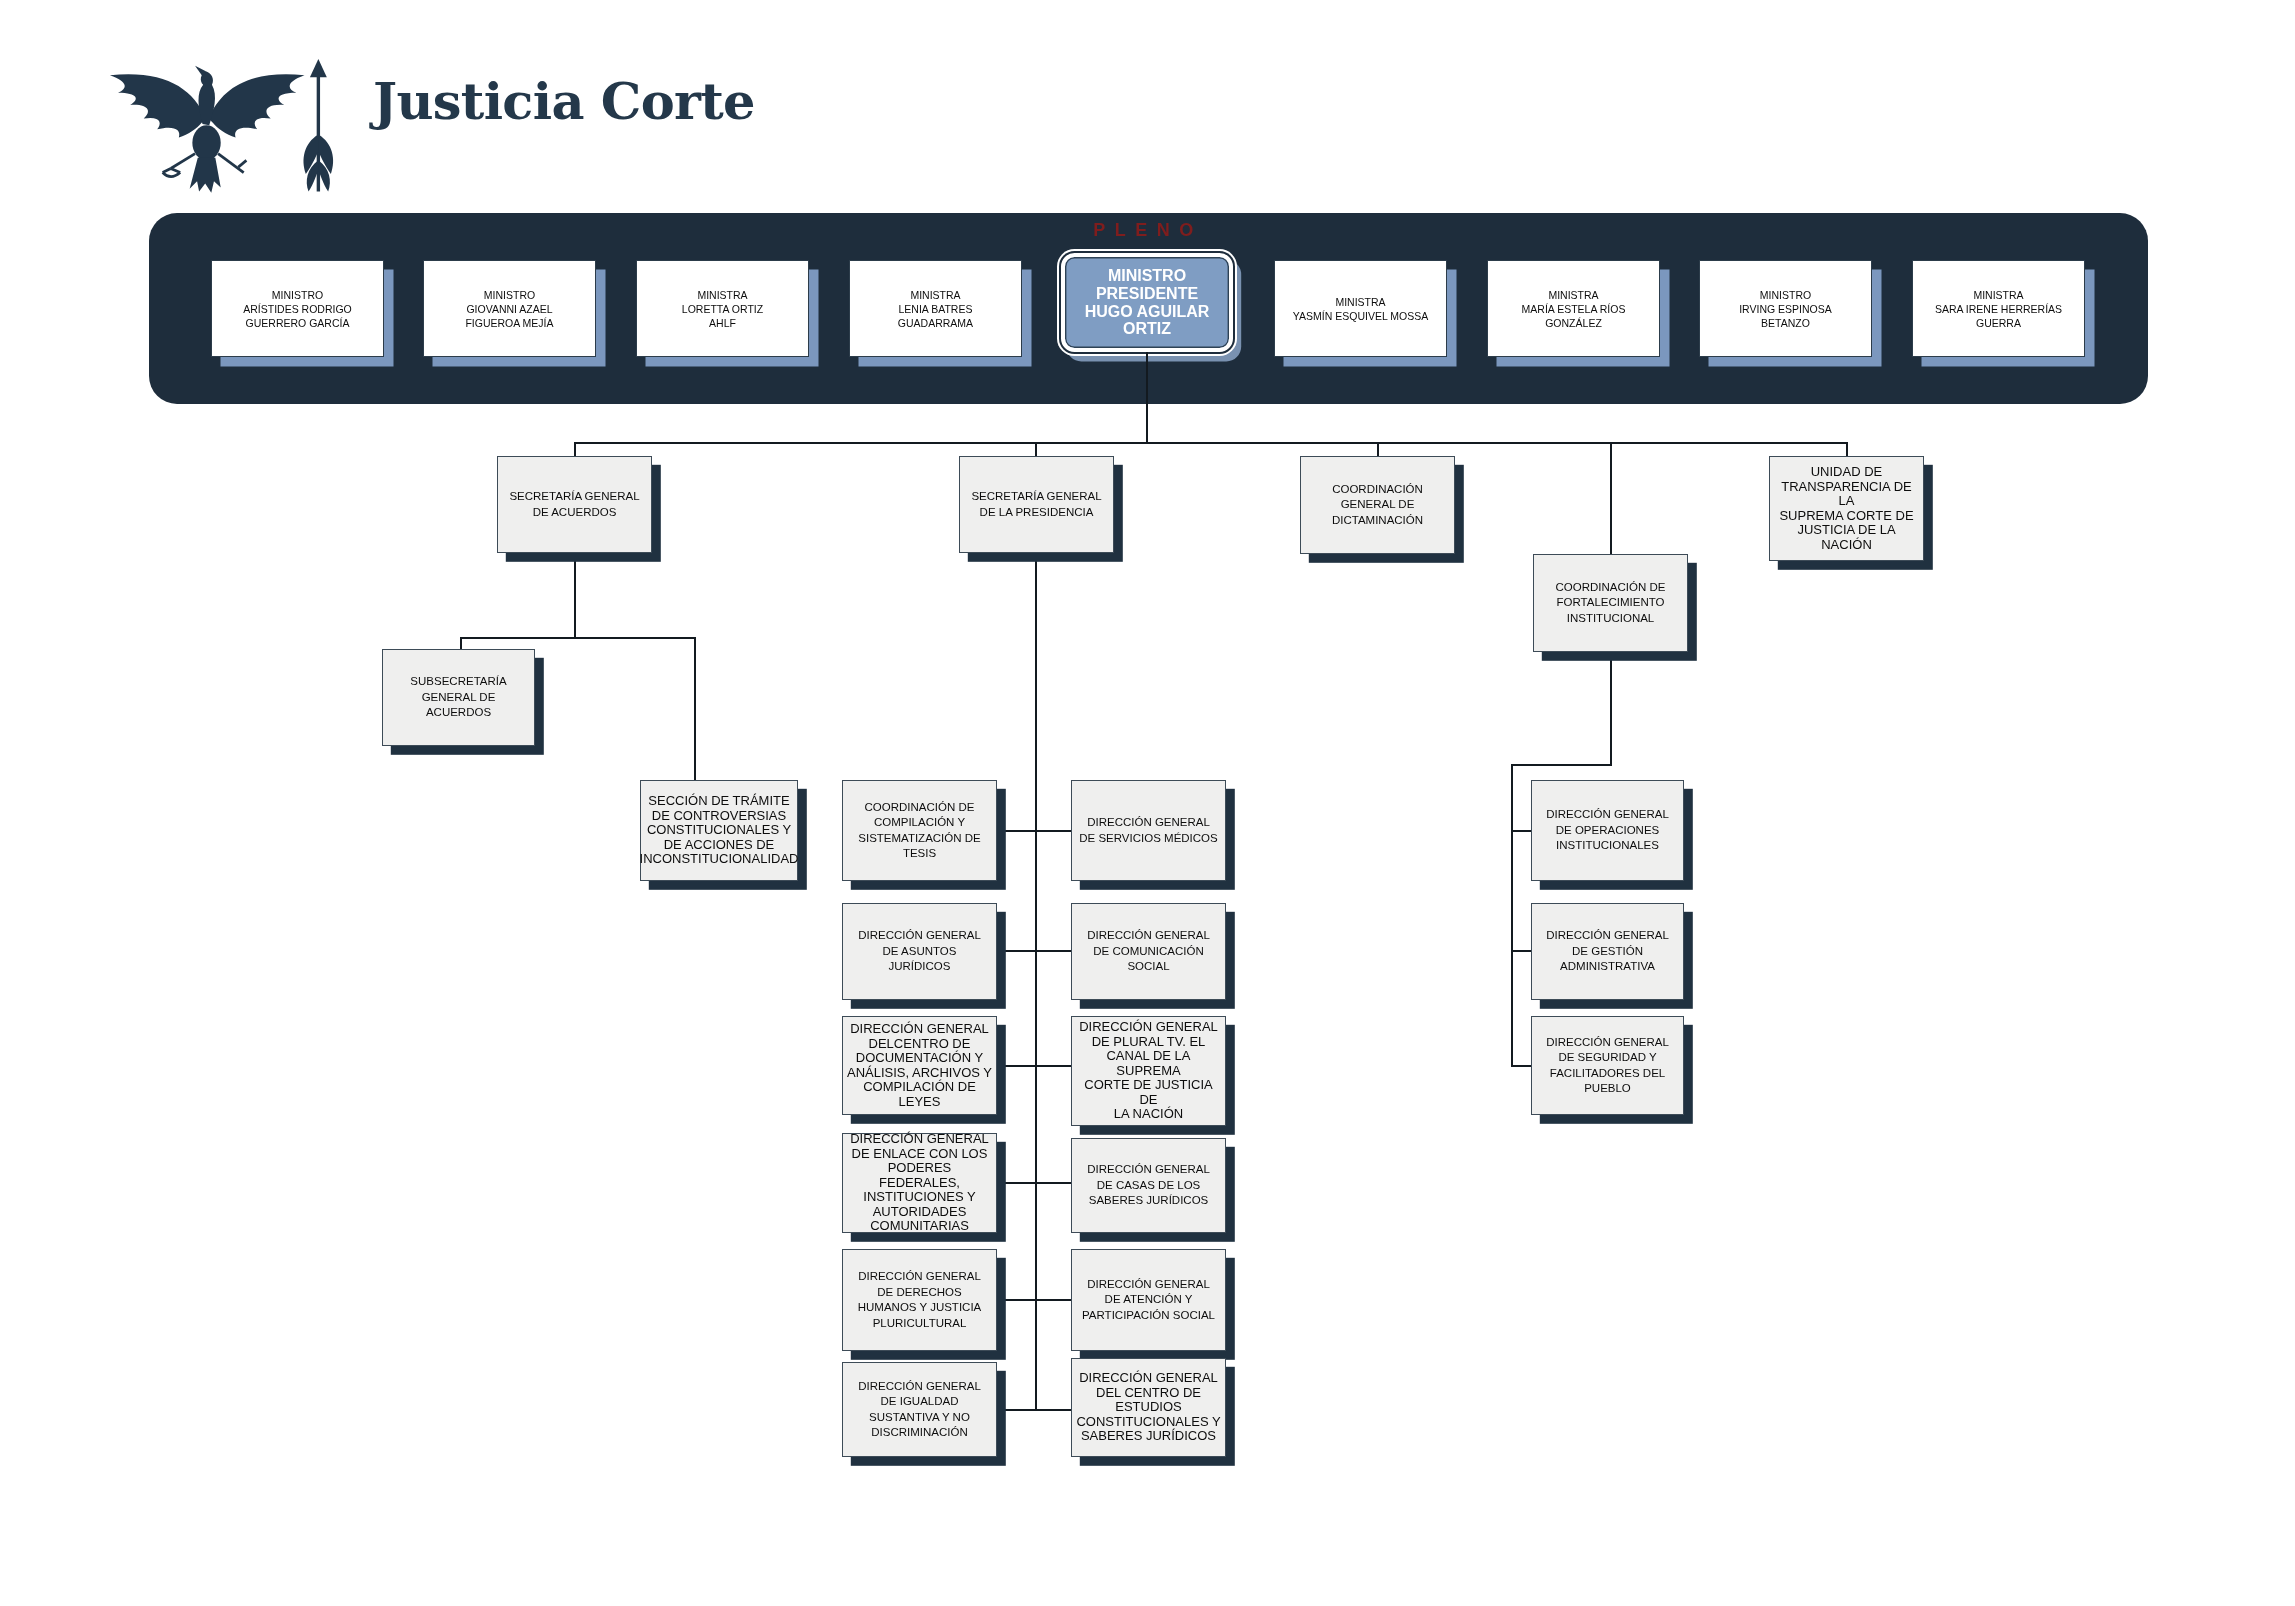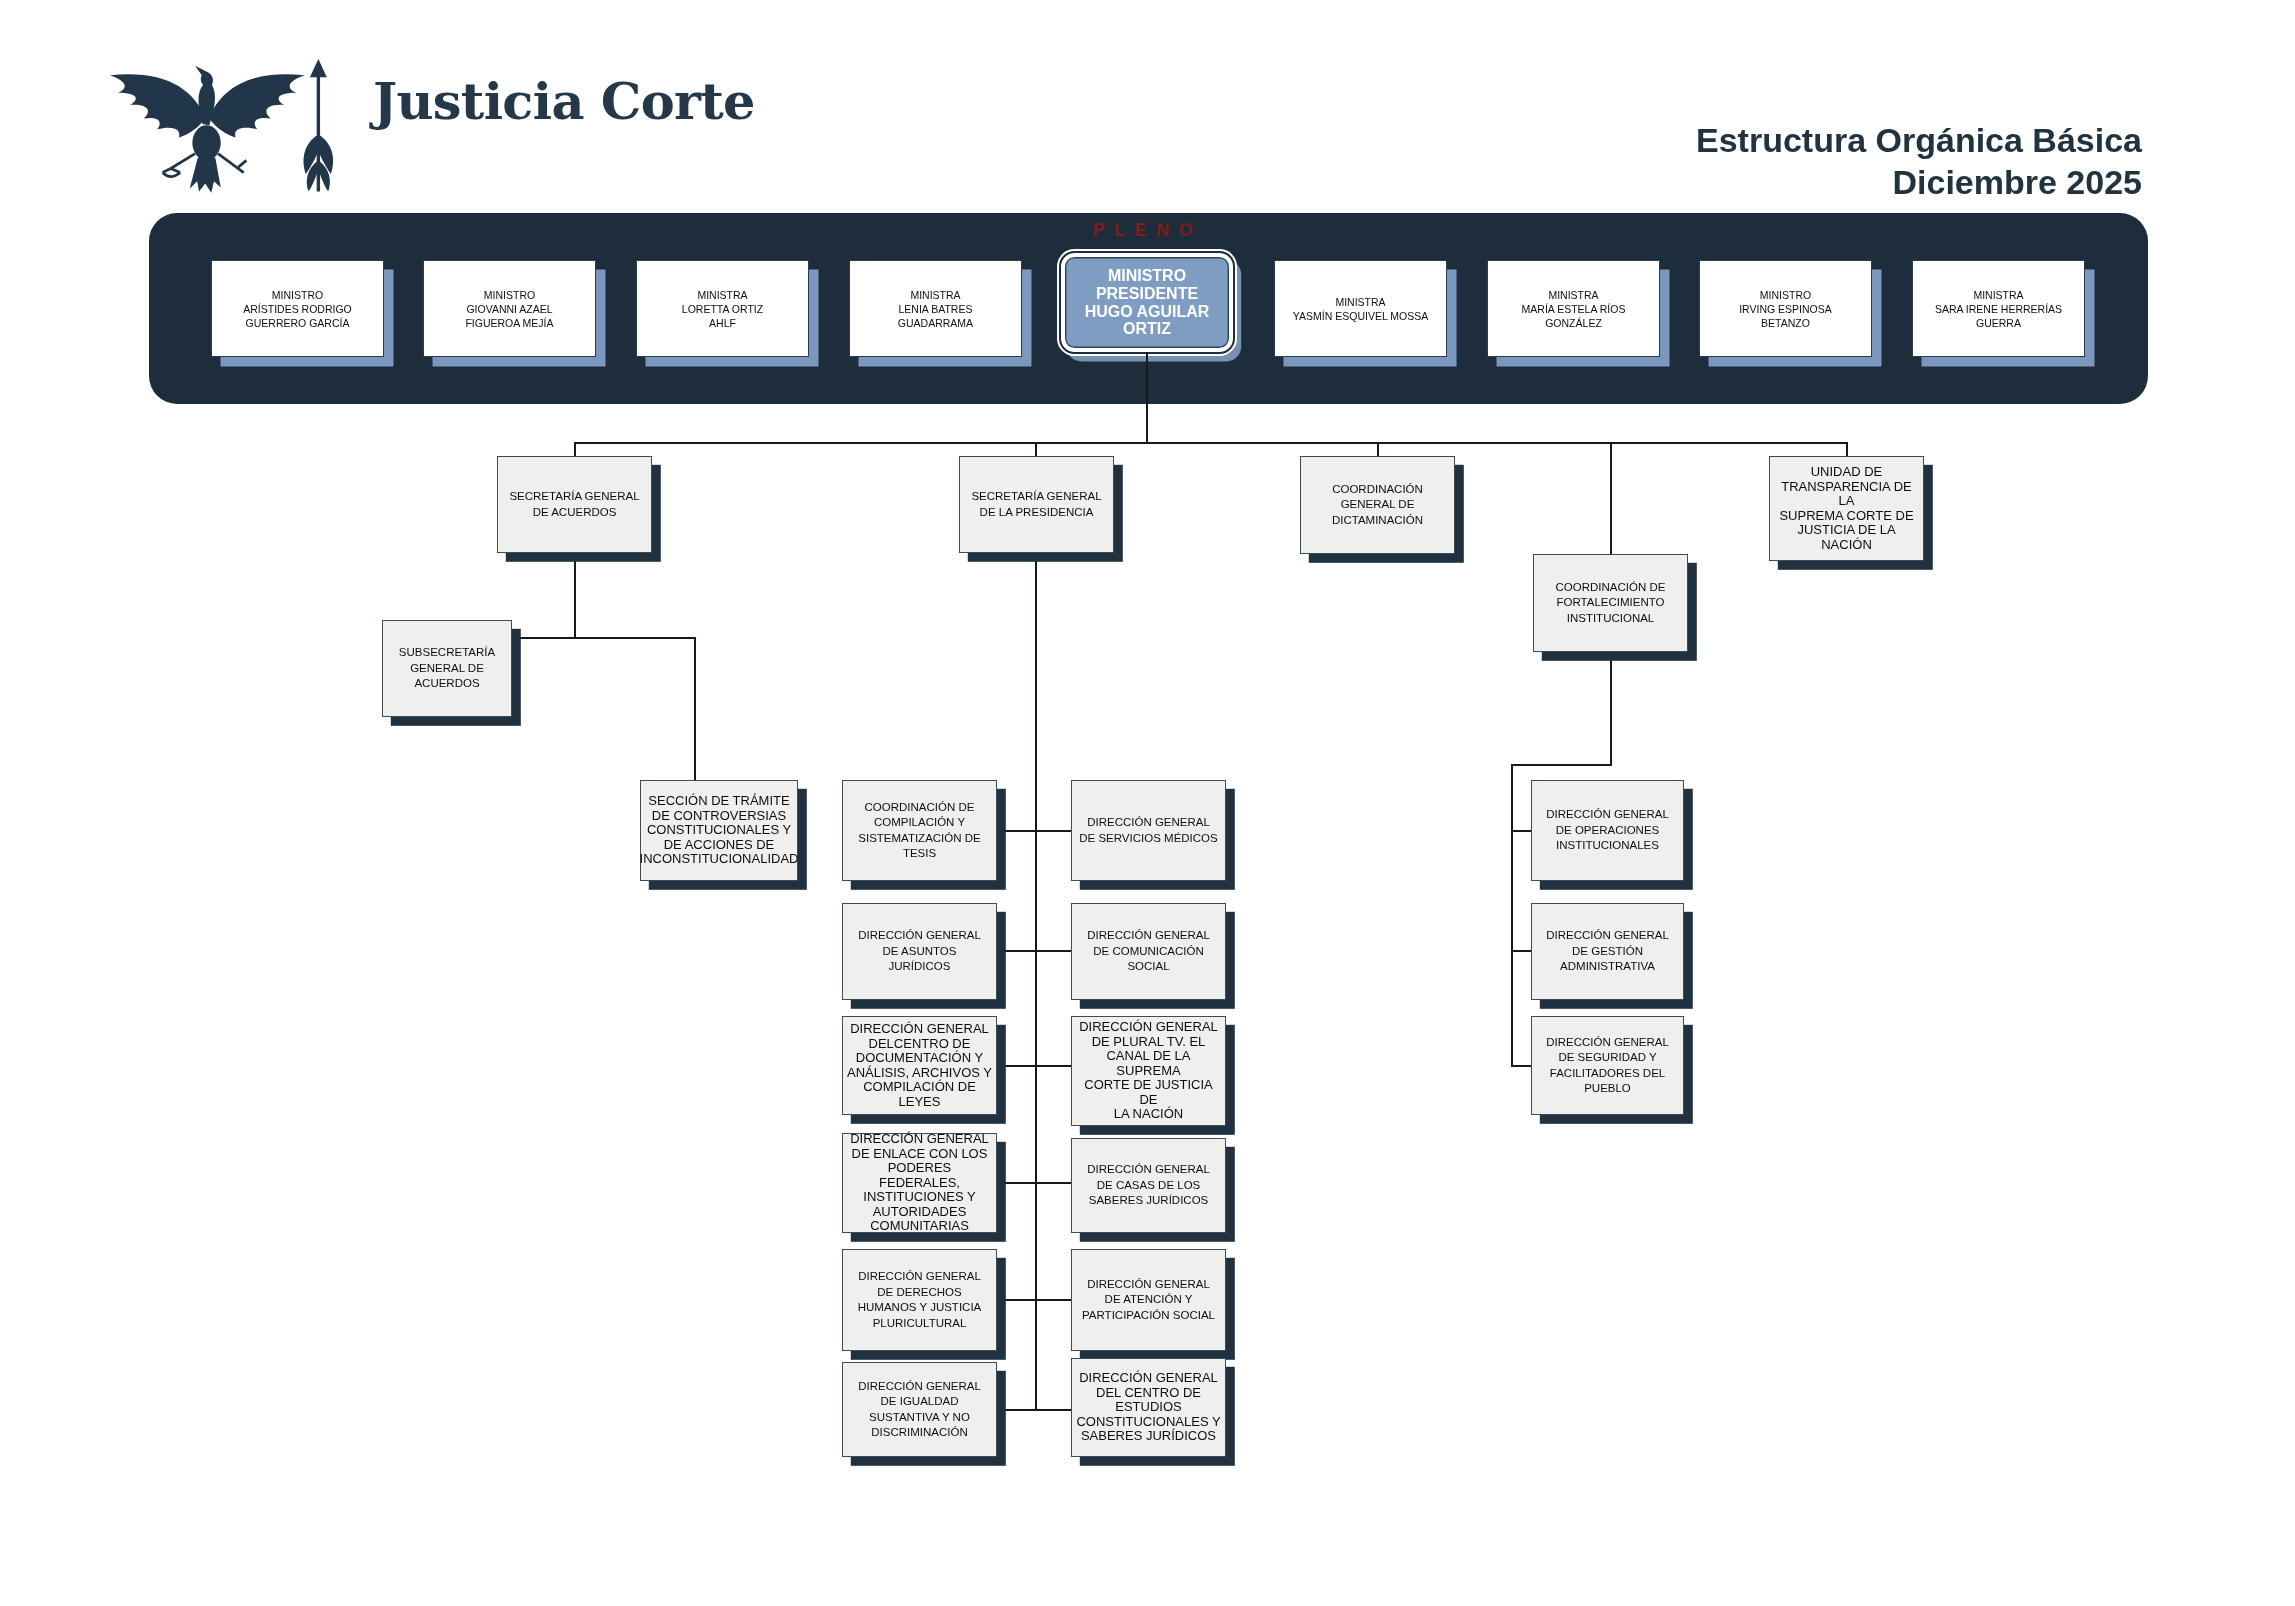--- a/index.html
+++ b/index.html
@@ -39,21 +39,21 @@
         box-shadow:8.8px 8.8px 0 0 #203140;
         display:flex;align-items:center;justify-content:center;text-align:center;
         white-space:pre-line;font-size:11.5px;line-height:15.5px;color:#0d0d0d;padding:2.7px;}
   .dense{font-size:13px;line-height:14.5px;}
 
   #u-sga    {left:497px; top:456px; width:155px;height:97px;}
   #u-sgp    {left:959px;top:456px; width:155px;height:97px;}
   #u-cgd    {left:1300px;top:456px; width:155px;height:98px;}
   #u-cfi    {left:1533px;top:554px; width:155px;height:98px;}
   #u-ut     {left:1769px;top:456px; width:155px;height:105px;}
-  #u-ssga   {left:382px; top:620px; width:130px;height:97px;}
+  #u-ssga   {left:382px; top:649px; width:153px;height:97px;}
   #u-stccai {left:615px; top:780px;width:158px;height:101px;margin-left:25px;}
   #u-ccst   {left:842px;top:780px;width:155px;height:101px;}
   #u-dgsm   {left:1071px;top:780px;width:155px;height:101px;}
   #u-dgaj   {left:842px;top:903px;width:155px;height:97px;}
   #u-dgcs   {left:1071px;top:903px;width:155px;height:97px;}
   #u-dgcdacl{left:842px;top:1016px;width:155px;height:99px;}
   #u-dgptv  {left:1071px;top:1016px;width:155px;height:110px;}
   #u-dgepf  {left:842px;top:1133px;width:155px;height:100px;}
   #u-dgcsj  {left:1071px;top:1138px;width:155px;height:95px;}
   #u-dgdhjp {left:842px;top:1249px;width:155px;height:102px;}
@@ -93,24 +93,20 @@
         <path d="M154 140 L118 162"></path>
         <path d="M106 168 Q118 180 132 168"></path>
         <path d="M118 162 l-12 6 m12 -6 l14 6"></path>
         <path d="M188 140 L226 168"></path>
         <path d="M218 160 l12 -10"></path>
       </g>
     </svg>
   </div>
   <div class="brand">
     <div class="l1">Justicia Corte</div>
-  </div>
-  <div class="doctitle">
-    <div class="t1">Estructura Orgánica Básica</div>
-    <div class="t2">Diciembre 2025</div>
   </div>
 
   <div class="band"></div>
   <div class="pleno">PLENO</div>
 
   <div class="mbox" id="m1">MINISTRO
 ARÍSTIDES RODRIGO
 GUERRERO GARCÍA</div>
   <div class="mbox" id="m2">MINISTRO
 GIOVANNI AZAEL

